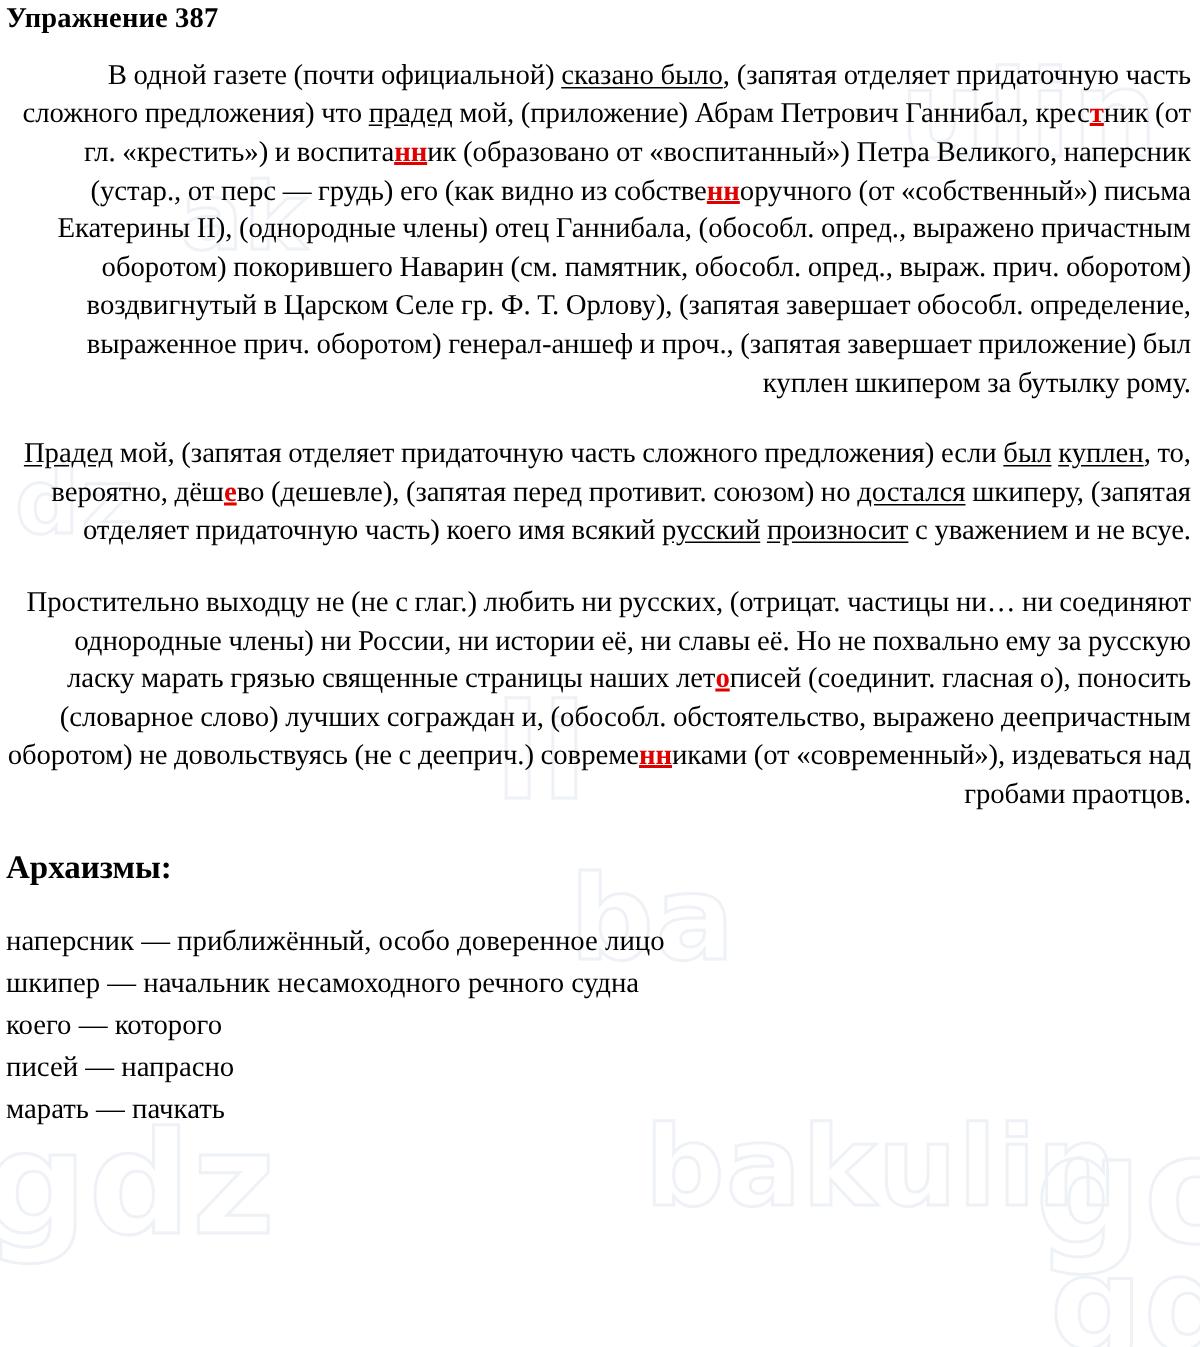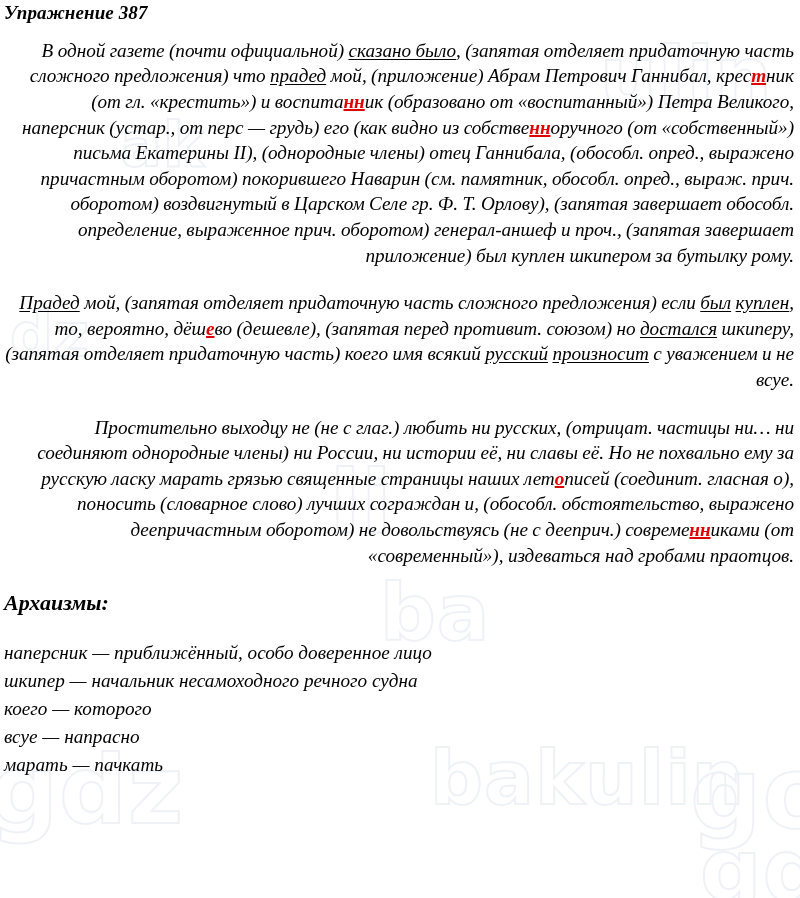--- a/index.html
+++ b/index.html
@@ -44,21 +44,20 @@
   .wm-h { left: 660px;  top: 380px;  font-size: 70px; }
   .wm-i { left: 380px;  top: 568px;  font-size: 78px; }
   .wm-j { left: 700px;  top: 820px;  font-size: 86px; }
 
   
   #page {
     position: relative;
     z-index: 1;
     padding: 2px 6px 0 4px;
     box-sizing: border-box;
-    font-style: italic;
   }
 
   h1#exercise-title {
     font-size: 19px;
     font-weight: bold;
     margin: 0 0 14px 0;
     line-height: 1.15;
     letter-spacing: .1px;
   }
 
@@ -119,17 +118,17 @@
       <p class="body-par"><span class="u">Прадед</span><span> мой, (запятая отделяет придаточную часть сложного предложения) если </span><span class="u">был</span><span> </span><span class="u">куплен</span><span>, то, вероятно, дёш</span><span class="hl">е</span><span>во (дешевле), (запятая перед противит. союзом) но </span><span class="u">достался</span><span> шкиперу, (запятая отделяет придаточную часть) коего имя всякий </span><span class="u">русский</span><span> </span><span class="u">произносит</span><span> с уважением и не всуе.</span></p>
       <p class="body-par"><span>Простительно выходцу не (не с глаг.) любить ни русских, (отрицат. частицы ни… ни соединяют однородные члены) ни России, ни истории её, ни славы её. Но не похвально ему за русскую ласку марать грязью священные страницы наших лет</span><span class="hl">о</span><span>писей (соединит. гласная о), поносить (словарное слово) лучших сограждан и, (обособл. обстоятельство, выражено деепричастным оборотом) не довольствуясь (не с дееприч.) совреме</span><span class="hl">нн</span><span>иками (от «современный»), издеваться над гробами праотцов.</span></p>
     </div>
 
   <h2 id="archaisms-title">Архаизмы:</h2>
 
   <ul id="archaisms-list">
       <li><span>наперсник</span> <span>—</span> <span>приближённый, особо доверенное лицо</span></li>
       <li><span>шкипер</span> <span>—</span> <span>начальник несамоходного речного судна</span></li>
       <li><span>коего</span> <span>—</span> <span>которого</span></li>
-      <li><span>всуе</span> <span>—</span> <span>напрасно</span></li>
+      <li><span>писей</span> <span>—</span> <span>напрасно</span></li>
       <li><span>марать</span> <span>—</span> <span>пачкать</span></li>
     </ul>
 
 </div>
 
 </body></html>

